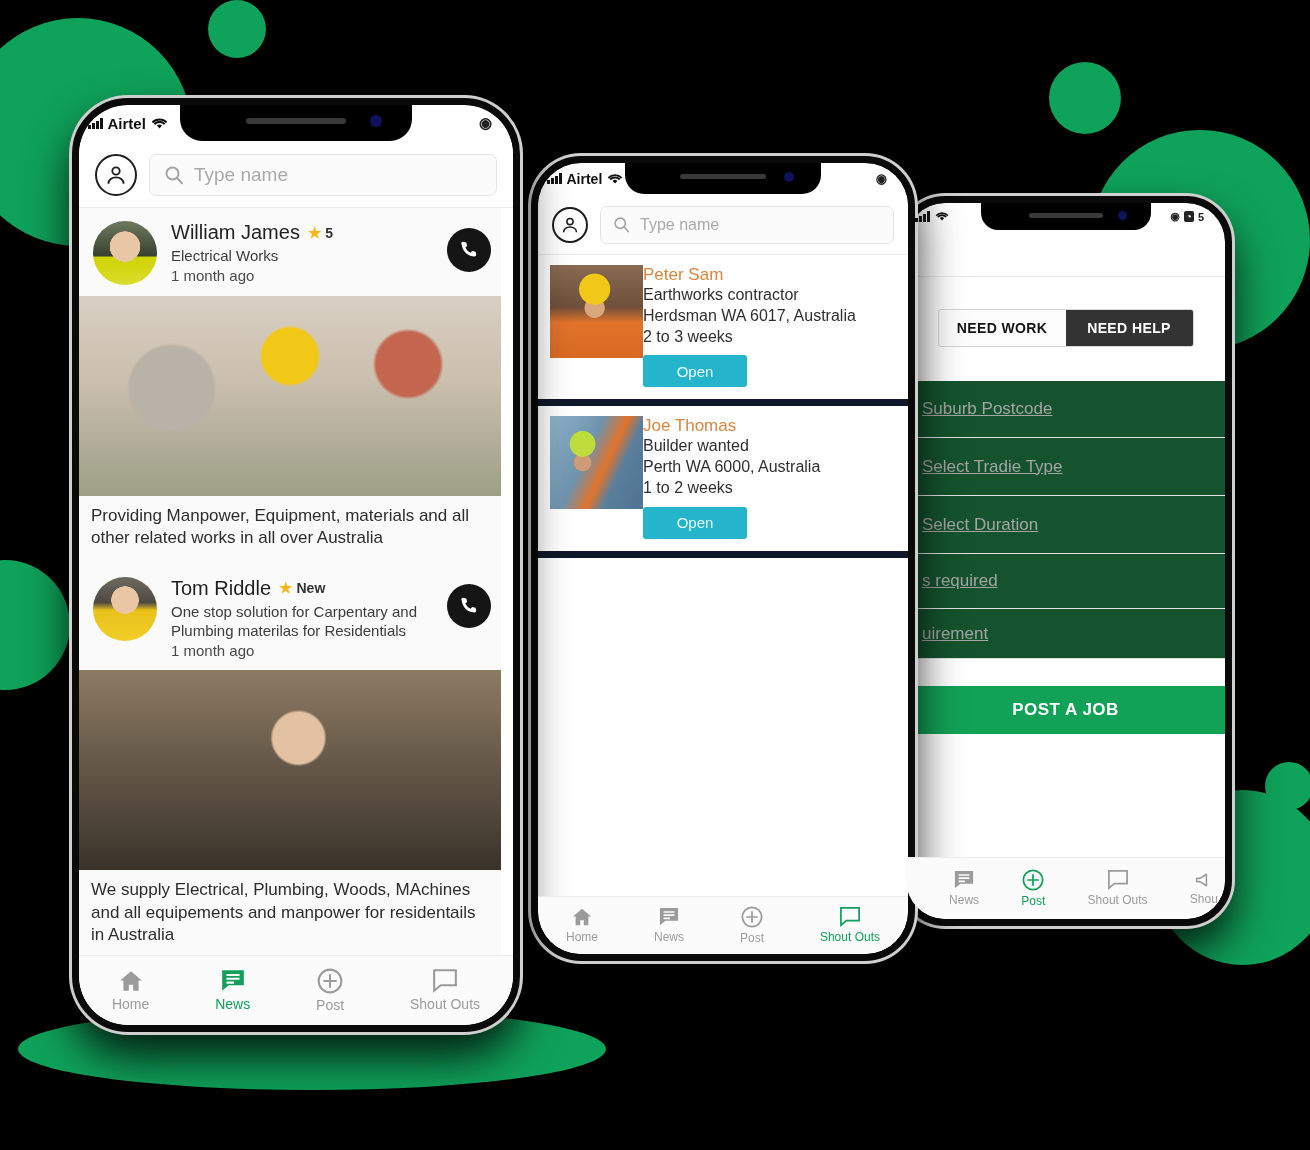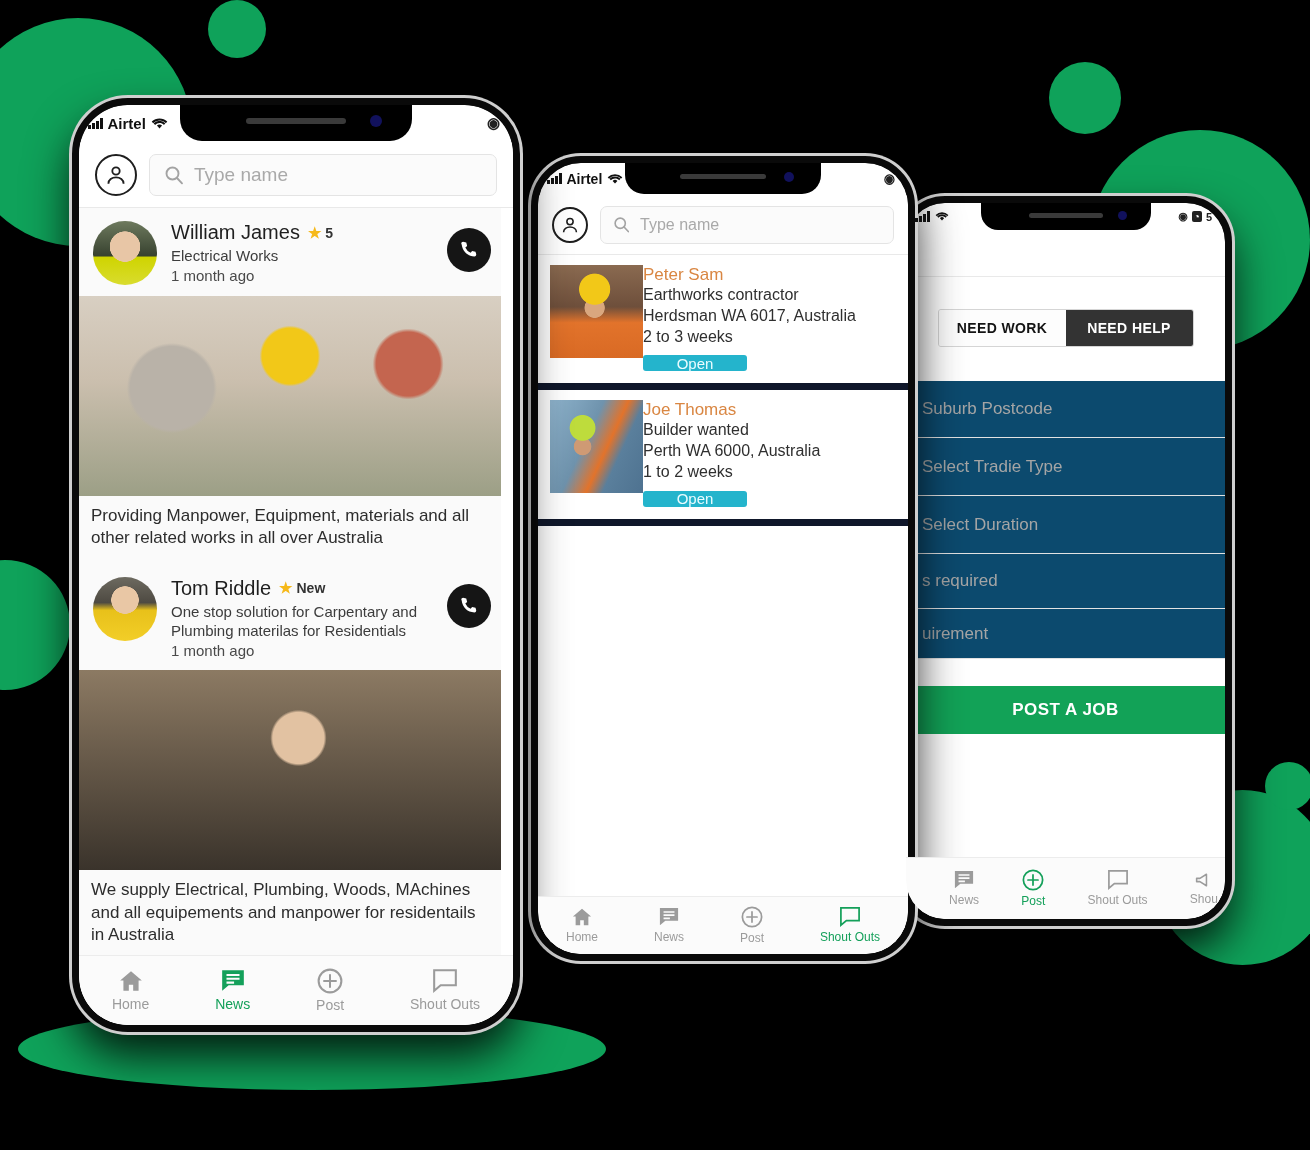--- a/index.html
+++ b/index.html
@@ -42,21 +42,21 @@
   .notch .bar {
     position: absolute; left: 50%; transform: translateX(-50%);
     background: #3a3a3a; border-radius: 4px;
   }
   .notch .cam {
     position: absolute; background: #11115c; border-radius: 50%;
   }
 
   
   .statusbar {
-    position: absolute; top: 0; left: 0; right: 4px;
+    position: absolute; top: 0; left: 0; right: 12px;
     display: flex; align-items: center; z-index: 30;
     color: #111; font-weight: bold;
     background: transparent;
   }
   .sb-left { display: flex; align-items: center; gap: 5px; padding-left: 9px; }
   .sb-right { margin-left: auto; display: flex; align-items: center; gap: 4px; padding-right: 9px; }
   .sig { display: flex; align-items: flex-end; gap: 1.5px; height: 11px; }
   .sig i { display: block; width: 2.5px; background: #111; }
   .sig i:nth-child(1){ height: 4px; } .sig i:nth-child(2){ height: 6px; }
   .sig i:nth-child(3){ height: 8px; } .sig i:nth-child(4){ height: 11px; }
@@ -112,32 +112,32 @@
     border-right: 1px solid #bfe6d2; white-space: nowrap;
   }
   .seg-tab:last-child { border-right: none; }
   .seg-tab.active { background: #12A257; color: #fff; }
   .job-row { display: flex; gap: 0; padding: 10px 12px 12px 12px; background: #fff; border-bottom: 7px solid #0f172a; }
   .job-thumb { flex: 0 0 auto; width: 93px; height: 93px; overflow: hidden; position: relative; }
   .job-info { flex: 1; min-width: 0; }
   .j-name { color: #D98642; font-size: 17px; }
   .j-line { color: #2f2f2f; font-size: 16px; line-height: 1.3; }
   .open-btn {
-    margin-top: 8px; width: 104px; height: 16px;
+    margin-top: 8px; width: 104px; height: 32px;
     background: #24B4CC; color: #eafcff; border: none; border-radius: 3px;
     font-size: 15px; display: flex; align-items: center; justify-content: center;
   }
 
   
   .toggle-wrap { display: flex; margin: 0 auto; border: 1px solid #d5d5d5; border-radius: 3px; overflow: hidden; width: 256px; }
   .toggle-btn { flex: 1; text-align: center; font-size: 14px; font-weight: bold; letter-spacing: .4px; padding: 10px 16px; background: #fdfdfd; color: #141414; }
   .toggle-btn.active { background: #333333; color: #ffffff; }
   .form-field {
     border-bottom: 1px solid #e2e2e2; color: #a5a5a5; font-size: 17px;
-    display: flex; align-items: center; background: #0c4a6e;
+    display: flex; align-items: center; background: #14532d; text-decoration: underline;
   }
   .post-job-btn {
     background: #12A257; color: #fff; text-align: center;
     font-size: 17px; font-weight: bold; letter-spacing: .5px;
     display: flex; align-items: center; justify-content: center;
   }
 
   
   .ph-workers {
     background:

